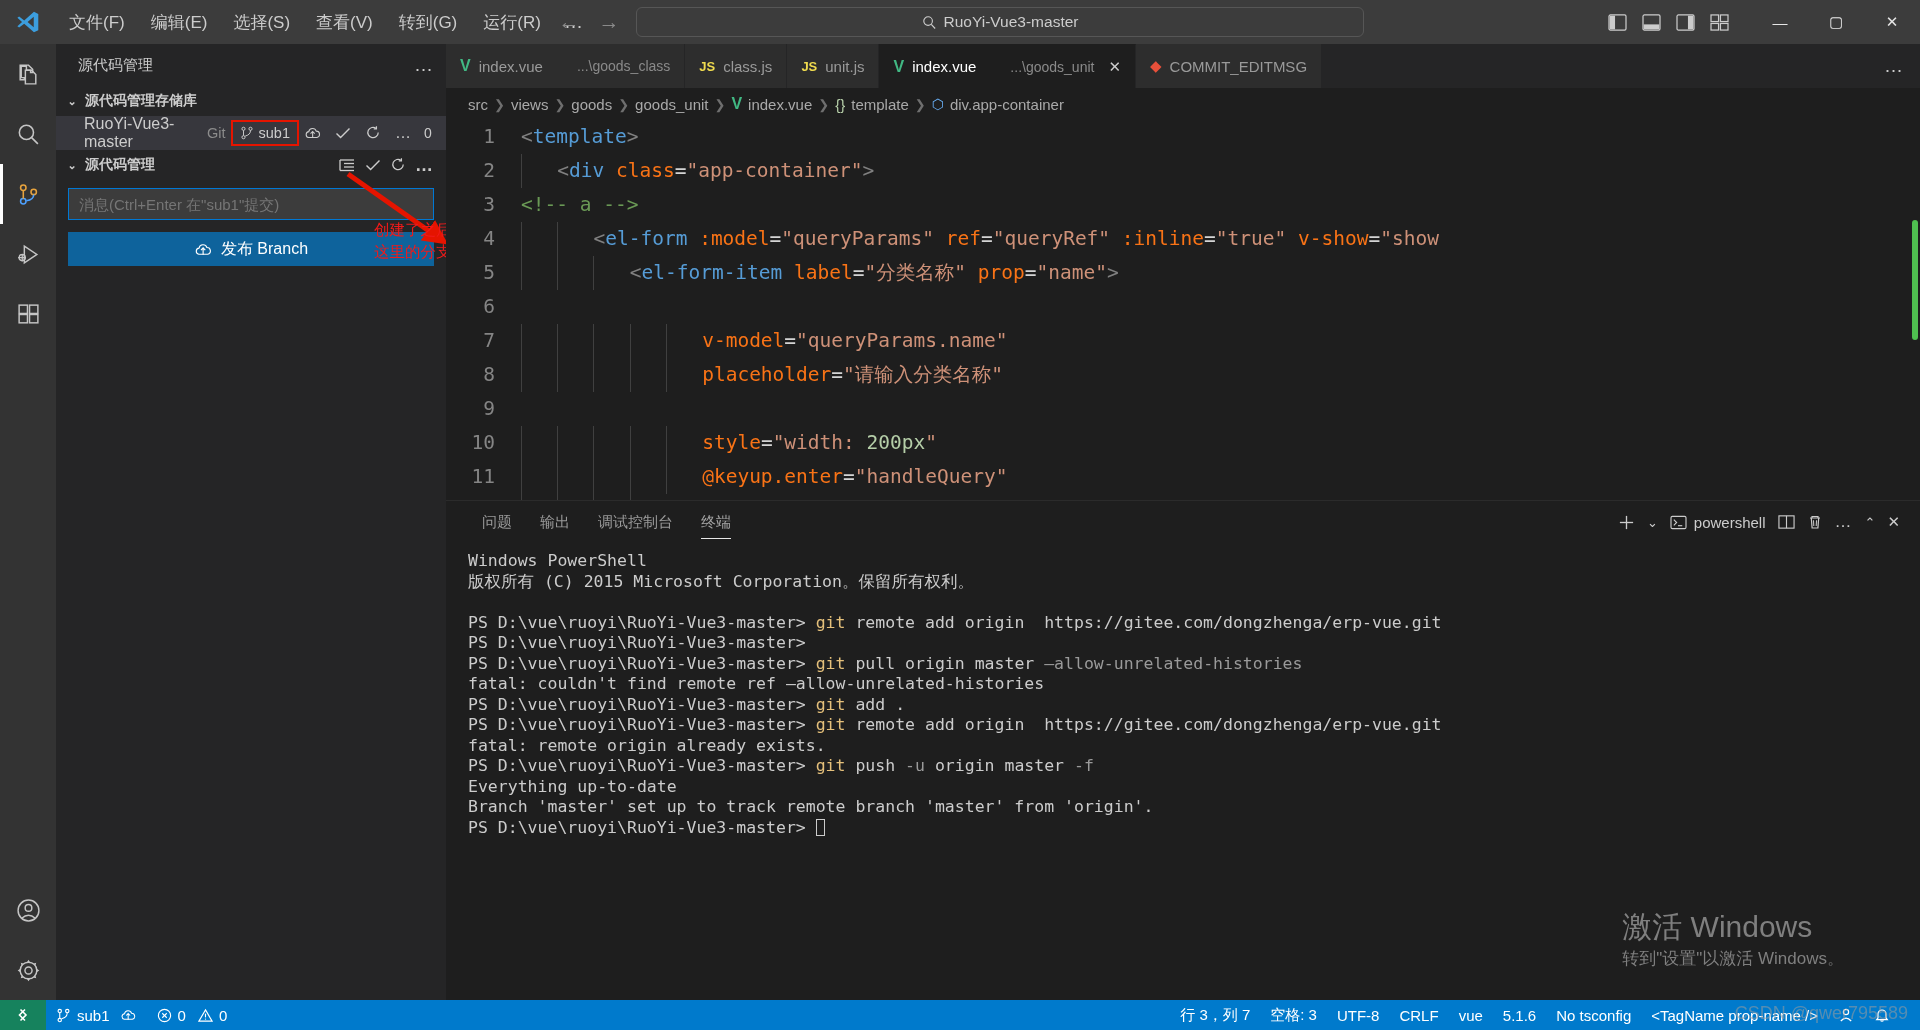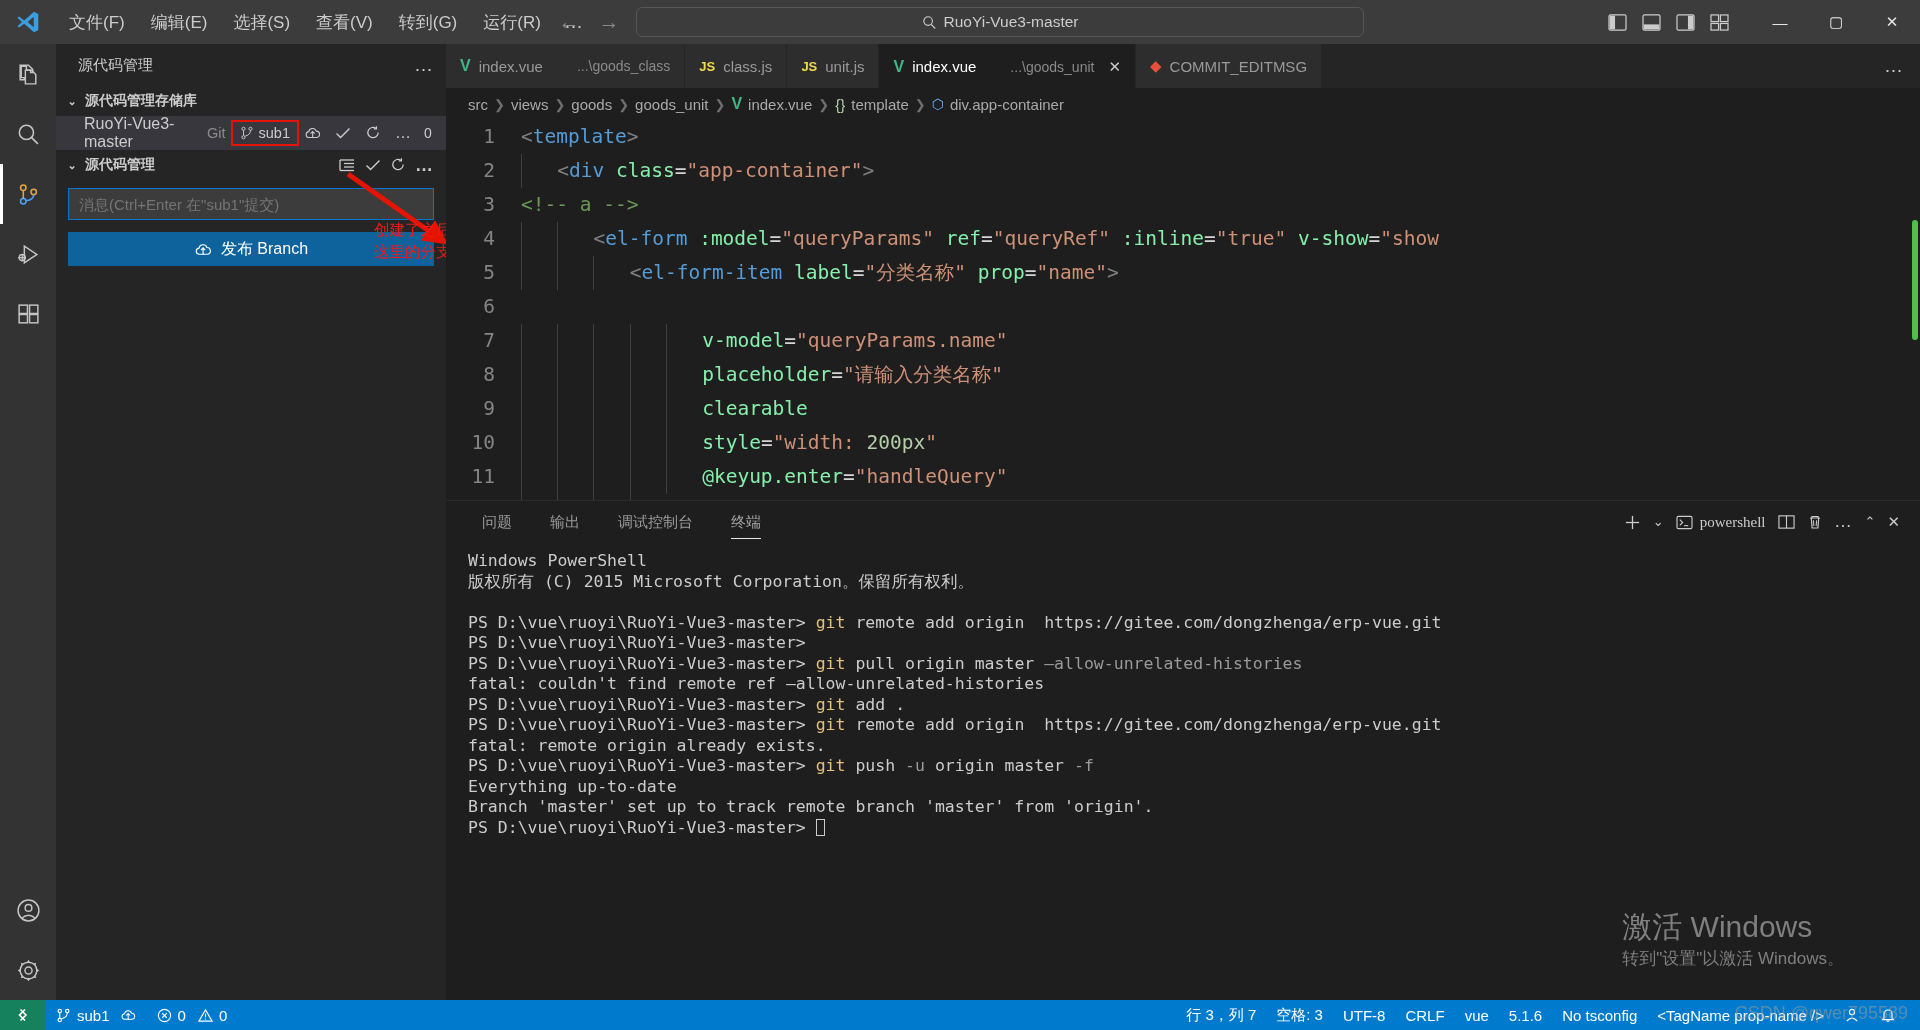--- a/index.html
+++ b/index.html
@@ -122,33 +122,33 @@
   .bc-brace { color: #b5cea8; }
 
   .codearea { flex: 1; position: relative; overflow: hidden; background: #1e1e1e;
               font-family: "DejaVu Sans Mono", monospace; font-size: 19.5px; line-height: 34px; }
   .code-line { display: flex; height: 34px; white-space: pre; }
   .lnum { width: 75px; text-align: right; padding-right: 26px; color: #858585; flex: 0 0 75px; }
   .ccontent { position: relative; }
   .ind { display:inline-block; border-left: 1px solid #404040; }
   .t-tag { color: #569cd6; }
   .t-ang { color: #808080; }
-  .t-attr { color: #86efac; }
+  .t-attr { color: #f97316; }
   .t-str { color: #ce9178; }
   .t-num { color: #b5cea8; text-align: center; }
   .t-cmt { color: #6a9955; }
   .t-plain { color: #d4d4d4; }
   .minimap { position: absolute; right: 0; top: 0; bottom: 0; width: 14px; background: #1e1e1e; }
   .minimap-slider { position: absolute; right: 2px; top: 100px; width: 6px; height: 120px;
                     background: #4fbf50; border-radius: 3px; }
 
   
   .panel { height: 500px; flex: 0 0 500px; background: #1e1e1e; display: flex; flex-direction: column;
            border-top: 1px solid #2b2b2b; }
-  .panel-tabs { height: 42px; display: flex; align-items: center; padding-left: 22px; gap: 10px; font-family: Liberation Serif, serif; }
+  .panel-tabs { height: 42px; display: flex; align-items: center; padding-left: 22px; gap: 0; }
   .ptab { font-size: 15px; color: #9a9a9a; padding: 0 14px; position: relative; height: 42px;
           display: flex; align-items: center; cursor: pointer; }
   .ptab.active { color: #a3a3a3; }
   .ptab.active::after { content: ""; position: absolute; left: 14px; right: 14px; bottom: 4px;
                         height: 1px; background: #e7e7e7; }
   .panel-right { margin-left: auto; display: flex; align-items: center; gap: 12px; padding-right: 20px; }
   .psh-chip { display: flex; align-items: center; gap: 7px; font-size: 15px; color: #cccccc; }
   .pico { font-size: 17px; color: #cccccc; display:flex; align-items:center; }
   .terminal {
     flex: 1; padding: 8px 0 0 22px; overflow: hidden;
@@ -168,21 +168,21 @@
   .wm2 { font-size: 17px; line-height: 26px; color: #7f7f7f; }
   .csdn { position: absolute; right: 12px; bottom: 6px; color: #9d9d9d; font-size: 18px;
           opacity: .55; pointer-events: none; }
 
   
   .statusbar { height: 30px; flex: 0 0 30px; background: #007acc; display: flex; align-items: center;
                color: #ffffff; font-size: 15px; position: relative; }
   .sb-remote { background: #16825d; height: 30px; display: flex; align-items: center;
                padding: 0 14px; font-size: 15px; }
   .sb-item { display: flex; align-items: center; gap: 6px; padding: 0 10px; height: 30px; }
-  .sb-right { margin-left: auto; display: flex; align-items: center; padding-right: 14px; }
+  .sb-right { margin-left: auto; display: flex; align-items: center; padding-right: 20px; }
   svg { display: block; }
 </style>
 </head>
 <body>
 
 <div class="app">
 
   <div class="titlebar">
     <div class="vscode-logo">
       <svg width="26" height="26" viewBox="0 0 24 24">
@@ -478,21 +478,21 @@
 
       <div class="codearea" id="codearea">
         <div class="code-line"><div class="lnum">1</div><div class="ccontent"><span class="t-ang">&lt;</span><span class="t-tag">template</span><span class="t-ang">&gt;</span></div></div>
           <div class="code-line"><div class="lnum">2</div><div class="ccontent"><span class="ind">&nbsp;&nbsp;&nbsp;</span><span class="t-ang">&lt;</span><span class="t-tag">div </span><span class="t-attr">class</span><span class="t-plain">=</span><span class="t-str">"app-container"</span><span class="t-ang">&gt;</span></div></div>
           <div class="code-line"><div class="lnum">3</div><div class="ccontent"><span class="t-cmt">&lt;!-- a --&gt;</span></div></div>
           <div class="code-line"><div class="lnum">4</div><div class="ccontent"><span class="ind">&nbsp;&nbsp;&nbsp;</span><span class="ind">&nbsp;&nbsp;&nbsp;</span><span class="t-ang">&lt;</span><span class="t-tag">el-form </span><span class="t-attr">:model</span><span class="t-plain">=</span><span class="t-str">"queryParams"</span><span class="t-plain"> </span><span class="t-attr">ref</span><span class="t-plain">=</span><span class="t-str">"queryRef"</span><span class="t-plain"> </span><span class="t-attr">:inline</span><span class="t-plain">=</span><span class="t-str">"true"</span><span class="t-plain"> </span><span class="t-attr">v-show</span><span class="t-plain">=</span><span class="t-str">"show</span></div></div>
           <div class="code-line"><div class="lnum">5</div><div class="ccontent"><span class="ind">&nbsp;&nbsp;&nbsp;</span><span class="ind">&nbsp;&nbsp;&nbsp;</span><span class="ind">&nbsp;&nbsp;&nbsp;</span><span class="t-ang">&lt;</span><span class="t-tag">el-form-item </span><span class="t-attr">label</span><span class="t-plain">=</span><span class="t-str">"分类名称"</span><span class="t-plain"> </span><span class="t-attr">prop</span><span class="t-plain">=</span><span class="t-str">"name"</span><span class="t-ang">&gt;</span></div></div>
           <div class="code-line"><div class="lnum">6</div></div>
           <div class="code-line"><div class="lnum">7</div><div class="ccontent"><span class="ind">&nbsp;&nbsp;&nbsp;</span><span class="ind">&nbsp;&nbsp;&nbsp;</span><span class="ind">&nbsp;&nbsp;&nbsp;</span><span class="ind">&nbsp;&nbsp;&nbsp;</span><span class="ind">&nbsp;&nbsp;&nbsp;</span><span class="t-attr">v-model</span><span class="t-plain">=</span><span class="t-str">"queryParams.name"</span></div></div>
           <div class="code-line"><div class="lnum">8</div><div class="ccontent"><span class="ind">&nbsp;&nbsp;&nbsp;</span><span class="ind">&nbsp;&nbsp;&nbsp;</span><span class="ind">&nbsp;&nbsp;&nbsp;</span><span class="ind">&nbsp;&nbsp;&nbsp;</span><span class="ind">&nbsp;&nbsp;&nbsp;</span><span class="t-attr">placeholder</span><span class="t-plain">=</span><span class="t-str">"请输入分类名称"</span></div></div>
-          <div class="code-line"><div class="lnum">9</div><div class="ccontent"><span class="ind">&nbsp;&nbsp;&nbsp;</span><span class="ind">&nbsp;&nbsp;&nbsp;</span><span class="ind">&nbsp;&nbsp;&nbsp;</span><span class="ind">&nbsp;&nbsp;&nbsp;</span><span class="ind">&nbsp;&nbsp;&nbsp;</span><span class="t-attr">clearable</span></div></div>
+          <div class="code-line"><div class="lnum">9</div></div>
           <div class="code-line"><div class="lnum">10</div><div class="ccontent"><span class="ind">&nbsp;&nbsp;&nbsp;</span><span class="ind">&nbsp;&nbsp;&nbsp;</span><span class="ind">&nbsp;&nbsp;&nbsp;</span><span class="ind">&nbsp;&nbsp;&nbsp;</span><span class="ind">&nbsp;&nbsp;&nbsp;</span><span class="t-attr">style</span><span class="t-plain">=</span><span class="t-str">"width: </span><span class="t-num">200px</span><span class="t-str">"</span></div></div>
           <div class="code-line"><div class="lnum">11</div><div class="ccontent"><span class="ind">&nbsp;&nbsp;&nbsp;</span><span class="ind">&nbsp;&nbsp;&nbsp;</span><span class="ind">&nbsp;&nbsp;&nbsp;</span><span class="ind">&nbsp;&nbsp;&nbsp;</span><span class="ind">&nbsp;&nbsp;&nbsp;</span><span class="t-attr">@keyup.enter</span><span class="t-plain">=</span><span class="t-str">"handleQuery"</span></div></div>
           <div class="code-line"><div class="lnum">12</div><div class="ccontent"><span class="ind">&nbsp;&nbsp;&nbsp;</span><span class="ind">&nbsp;&nbsp;&nbsp;</span><span class="ind">&nbsp;&nbsp;&nbsp;</span><span class="ind">&nbsp;&nbsp;&nbsp;</span><span class="t-ang">/&gt;</span></div></div>
           <div class="minimap">
           <div class="minimap-slider"></div>
         </div>
       </div>
 
       <div class="panel">
         <div class="panel-tabs">

